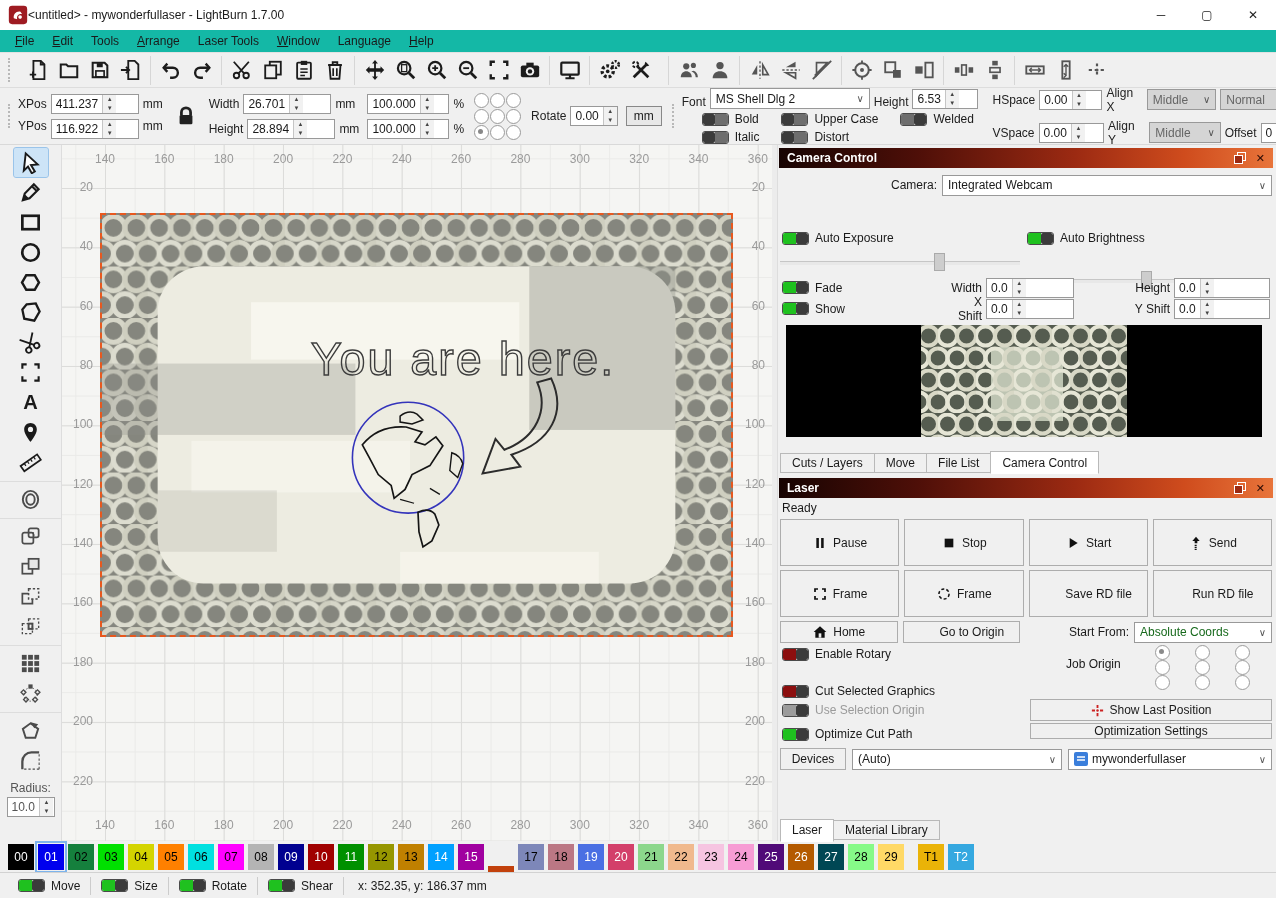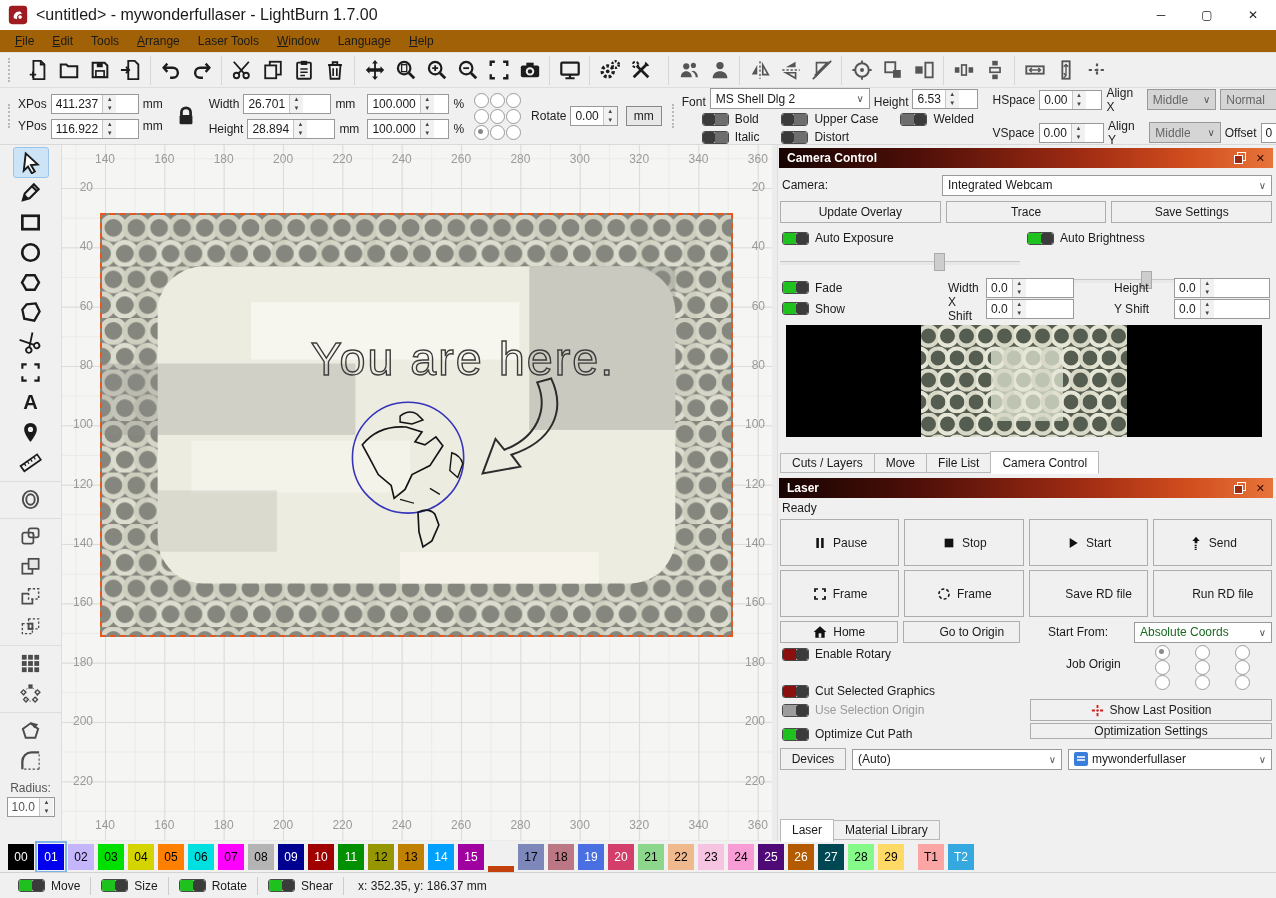--- a/index.html
+++ b/index.html
@@ -1,24 +1,24 @@
 <!DOCTYPE html>
 <html><head>
 <meta charset="utf-8">
 <style>
   html,body{margin:0;padding:0}
   body{width:1276px;height:898px;position:relative;overflow:hidden;background:#f0f0f0;
        font-family:"Liberation Sans","DejaVu Sans",sans-serif;font-size:12px;color:#1a1a1a;-webkit-font-smoothing:antialiased}
   .abs{position:absolute}
   
   #titlebar{left:0;top:0;width:1276px;height:30px;background:#ffffff;display:flex;align-items:center;padding-left:8px;box-sizing:border-box}
-  #title-text{margin-left:8px;font-size:16px}
+  #title-text{font-size:12px}
   #win-btns{margin-left:auto;display:flex;height:100%}
   .winbtn{width:46px;height:100%;display:flex;align-items:center;justify-content:center;font-size:12px;color:#222}
-  #menubar{left:0;top:30px;width:1276px;height:23px;background:#a16207;border-bottom:1px solid #e2e2e2;display:flex;align-items:center;padding-left:6px;box-sizing:border-box}
+  #menubar{left:0;top:30px;width:1276px;height:23px;background:#14b8a6;border-bottom:1px solid #e2e2e2;display:flex;align-items:center;padding-left:6px;box-sizing:border-box}
   .menu-item{padding:2px 9px}
   .menu-item u{text-decoration:underline}
   
   #toolbar1{left:0;top:53px;width:1276px;height:35px;background:#f0f0f0;border-bottom:1px solid #ddd;display:flex;align-items:center;box-sizing:border-box;padding-left:6px}
   .grip{width:6px;height:24px;border-left:2px dotted #b8b8b8;margin:0 4px 0 2px}
   .tb-group{display:flex;align-items:center;padding:0 2px}
   .tb-group+.tb-group{border-left:1px solid #d6d6d6;margin-left:2px;padding-left:4px}
   .tb-btn{width:31px;height:29px;display:flex;align-items:center;justify-content:center;border-radius:2px}
   .tb-btn .ic{width:22px;height:22px;color:#1c1c1c}
   .tb-group.gray .tb-btn .ic{color:#555}
@@ -67,21 +67,21 @@
   .rlabel{position:absolute;color:#9a9a9a;font-size:12px;white-space:nowrap}
   #overlay-photo{position:absolute;left:38px;top:68px;width:633px;height:424px;border:2px dashed #e8581e;box-sizing:border-box;background:#85867e}
   #splitter{left:772px;top:0;width:6px;height:696px;background:#ececec;border-right:1px solid #ddd;box-sizing:border-box}
   
   #rightpanel{left:778px;top:0;width:498px;height:696px;background:#f0f0f0}
   .ptitle{position:absolute;left:1px;width:494px;height:20px;display:flex;align-items:center;color:#fff;font-weight:bold;padding:0 8px;box-sizing:border-box;
     background:linear-gradient(90deg,#170402,#4e0f08 28%,#9c2a12 60%,#cf4c1d 82%,#e8743a)}
   .pbtns{margin-left:auto;display:flex;align-items:center;gap:10px}
   .pbtn{color:#ffd9c8;font-size:11px;display:flex;align-items:center}
   .btn{background:#f0f0f0;border:1px solid #adadad;display:flex;align-items:center;justify-content:center;box-sizing:border-box;white-space:nowrap}
-  .lbl-r{}
+  .lbl-r{text-align:right}
   .slider{position:relative;height:18px}
   .slider .track{position:absolute;left:0;right:0;top:8px;height:3px;background:#e8e8e8;border-top:1px solid #c6c6c6}
   .slider .handle{position:absolute;top:0;width:11px;height:18px;background:#cdcdcd;border:1px solid #aaa;box-sizing:border-box}
   .tabrow{position:absolute;display:flex;align-items:center}
   .tab{background:#f0f0f0;border:1px solid #b9b9b9;height:20px;display:flex;align-items:center;padding:0 11px;margin-right:-1px;box-sizing:border-box}
   .tab.active{background:#fff;height:23px;border-bottom:1px solid #fff;z-index:2}
   .lbtn{background:#f0f0f0;border:1px solid #adadad;display:flex;align-items:center;justify-content:center;gap:5px;font-size:12px;box-sizing:border-box}
   .lbtn .ic{width:16px;height:16px}
   .jo-grid{display:grid;grid-template-columns:repeat(3,40px);grid-template-rows:repeat(3,15px);justify-items:center;align-items:center}
   .radio{width:13px;height:13px;border:1px solid #9c9c9c;border-radius:50%;background:#fff;position:relative}
@@ -926,32 +926,20 @@
         <span class="pbtn" style="font-weight:bold;color:#2b0c06">✕</span>
       </span>
     </div>
     <div class="abs" style="left:4px;top:28px;width:490px;height:24px;display:flex;align-items:center">
       <span class="lbl-r" style="width:155px">Camera:</span>
       <span class="dd" style="flex:1;margin-left:5px">
           <span>Integrated Webcam</span>
           <span class="chev">∨</span>
         </span>
     </div>
-    <div class="abs" style="left:2px;top:56px;width:492px;display:flex;gap:5px">
-
-    <span class="btn" style="flex:1;height:22px">
-          <span>Update Overlay</span>
-        </span>
-        <span class="btn" style="flex:1;height:22px">
-          <span>Trace</span>
-        </span>
-        <span class="btn" style="flex:1;height:22px">
-          <span>Save Settings</span>
-        </span>
-      </div>
     <div class="abs" style="left:4px;top:86px;width:490px;display:flex">
       <span class="tglrow" style="width:245px">
           <span class="toggle green">
             <span class="track"></span>
             <span class="knob"></span>
           </span>
           <span>Auto Exposure</span>
         </span>
       <span class="tglrow">
           <span class="toggle green">
@@ -1238,21 +1226,21 @@
 </div>
 
 <div id="palette" class="abs">
 
 <span class="swatch" style="background-color: rgb(0, 0, 0); color: rgb(255, 255, 255);">
       <span>00</span>
     </span>
     <span class="swatch active sel" style="background-color: rgb(0, 0, 238); color: rgb(255, 255, 255);">
       <span>01</span>
     </span>
-    <span class="swatch" style="background-color: #c4b5fd; color: rgb(0, 0, 0);">
+    <span class="swatch" style="background-color: #15803d; color: rgb(0, 0, 0);">
       <span>02</span>
     </span>
     <span class="swatch" style="background-color: rgb(0, 224, 0); color: rgb(0, 0, 0);">
       <span>03</span>
     </span>
     <span class="swatch" style="background-color: rgb(212, 212, 0); color: rgb(0, 0, 0);">
       <span>04</span>
     </span>
     <span class="swatch" style="background-color: rgb(255, 128, 0); color: rgb(0, 0, 0);">
       <span>05</span>
@@ -1322,21 +1310,21 @@
     </span>
     <span class="swatch" style="background-color: rgb(0, 71, 84); color: rgb(255, 255, 255);">
       <span>27</span>
     </span>
     <span class="swatch" style="background-color: rgb(134, 250, 136); color: rgb(0, 0, 0);">
       <span>28</span>
     </span>
     <span class="swatch" style="background-color: rgb(255, 217, 102); color: rgb(0, 0, 0);">
       <span>29</span>
     </span>
-    <span class="swatch tgap" style="background-color: #fca5a5; color: rgb(0, 0, 0);">
+    <span class="swatch tgap" style="background-color: #eab308; color: rgb(0, 0, 0);">
       <span>T1</span>
     </span>
     <span class="swatch" style="background-color: rgb(53, 168, 224); color: rgb(255, 255, 255);">
       <span>T2</span>
     </span>
   </div>
 
 <div id="statusbar" class="abs">
   <span id="st-toggles" style="display:flex">
 

